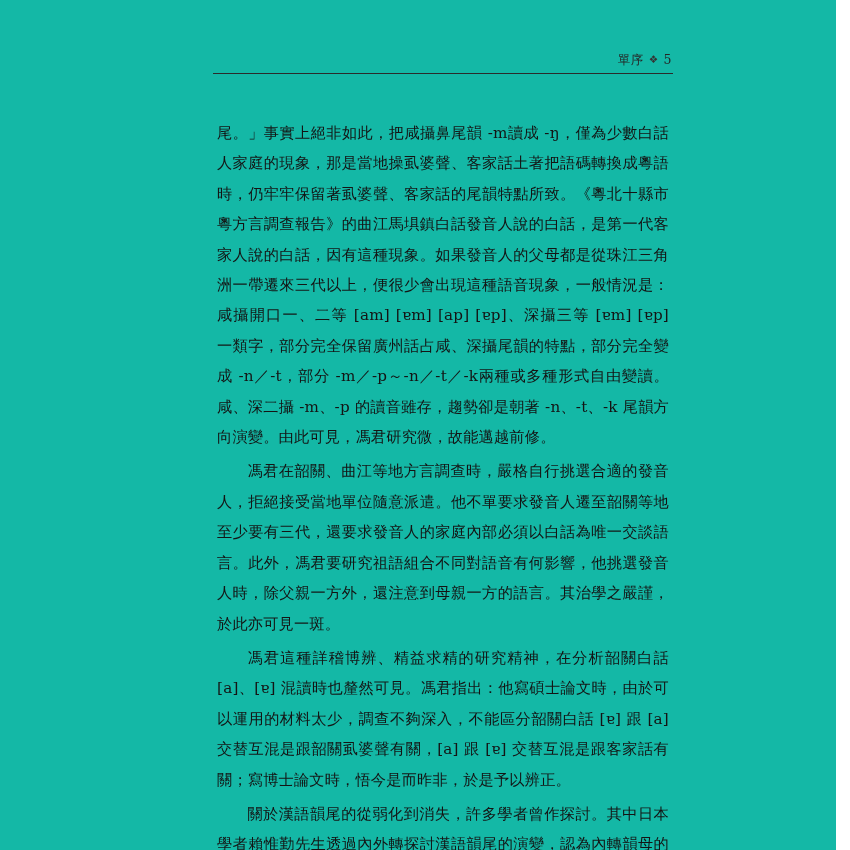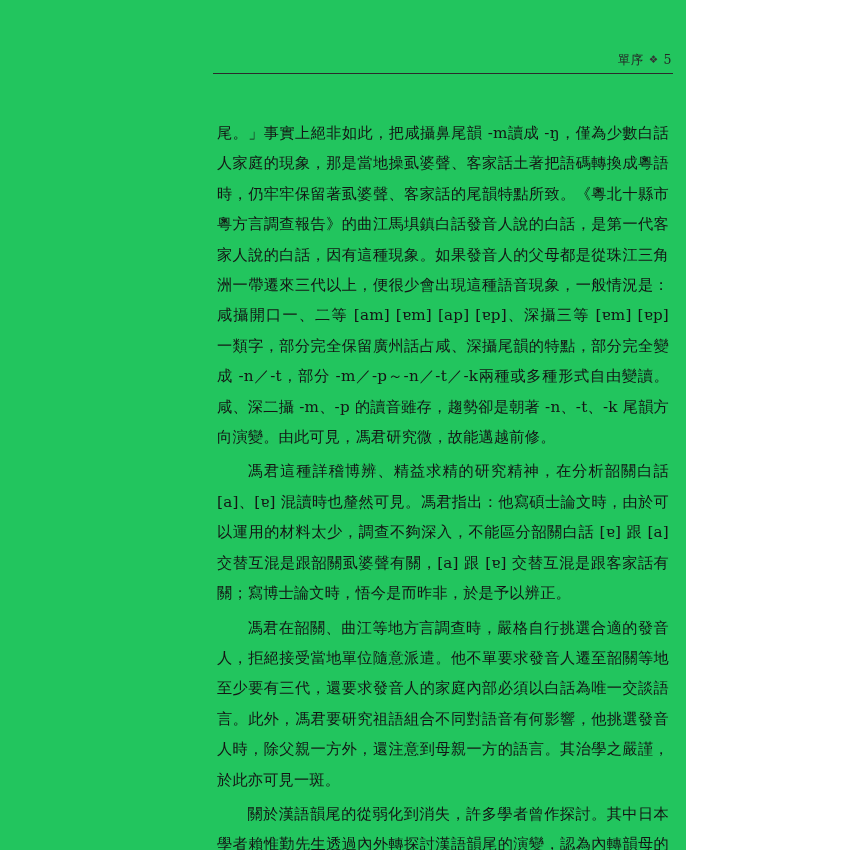--- a/index.html
+++ b/index.html
@@ -9,23 +9,23 @@
   body {
     width: 850px;
     height: 850px;
     background: #ffffff;
     font-family: "DejaVu Serif", "Liberation Serif", serif;
     color: #1a1a1a;
     overflow: hidden;
   }
   .page {
     position: relative;
-    width: 686px;
+    width: 836px;
     height: 850px;
-    background: #22c55e;
+    background: #14b8a6;
     box-sizing: border-box;
   }
   .page-inner {
     position: absolute;
     left: 213px;
     top: 52px;
     width: 460px;
   }
   .header {
     display: flex;
@@ -83,19 +83,19 @@
     <div class="header">
       <span class="hdr-title">單序</span>
       <span class="hdr-flower">❖</span>
       <span class="hdr-page">5</span>
     </div>
 
     <hr class="rule">
 
     <div class="body-text">
       <p>尾。」事實上絕非如此，把咸攝鼻尾韻 -m讀成 -ŋ，僅為少數白話人家庭的現象，那是當地操虱婆聲、客家話土著把語碼轉換成粵語時，仍牢牢保留著虱婆聲、客家話的尾韻特點所致。《粵北十縣市粵方言調查報告》的曲江馬埧鎮白話發音人說的白話，是第一代客家人說的白話，因有這種現象。如果發音人的父母都是從珠江三角洲一帶遷來三代以上，便很少會出現這種語音現象，一般情況是：咸攝開口一、二等 [am] [ɐm] [ap] [ɐp]、深攝三等 [ɐm] [ɐp] 一類字，部分完全保留廣州話占咸、深攝尾韻的特點，部分完全變成 -n／-t，部分 -m／-p～-n／-t／-k兩種或多種形式自由變讀。咸、深二攝 -m、-p 的讀音雖存，趨勢卻是朝著 -n、-t、-k 尾韻方向演變。由此可見，馮君研究微，故能邁越前修。</p>
+      <p class="indent">馮君在韶關、曲江等地方言調查時，嚴格自行挑選合適的發音人，拒絕接受當地單位隨意派遣。他不單要求發音人遷至韶關等地至少要有三代，還要求發音人的家庭內部必須以白話為唯一交談語言。此外，馮君要研究祖語組合不同對語音有何影響，他挑選發音人時，除父親一方外，還注意到母親一方的語言。其治學之嚴謹，於此亦可見一斑。</p>
       <p class="indent">馮君這種詳稽博辨、精益求精的研究精神，在分析韶關白話 [a]、[ɐ] 混讀時也釐然可見。馮君指出：他寫碩士論文時，由於可以運用的材料太少，調查不夠深入，不能區分韶關白話 [ɐ] 跟 [a] 交替互混是跟韶關虱婆聲有關，[a] 跟 [ɐ] 交替互混是跟客家話有關；寫博士論文時，悟今是而昨非，於是予以辨正。</p>
-      <p class="indent">馮君在韶關、曲江等地方言調查時，嚴格自行挑選合適的發音人，拒絕接受當地單位隨意派遣。他不單要求發音人遷至韶關等地至少要有三代，還要求發音人的家庭內部必須以白話為唯一交談語言。此外，馮君要研究祖語組合不同對語音有何影響，他挑選發音人時，除父親一方外，還注意到母親一方的語言。其治學之嚴謹，於此亦可見一斑。</p>
       <p class="indent">關於漢語韻尾的從弱化到消失，許多學者曾作探討。其中日本學者賴惟勤先生透過內外轉探討漢語韻尾的演變，認為內轉韻母的主要元音短而弱，其韻尾則長而強；外轉韻母長而強，其韻尾則短而弱。</p>
     </div>
 
   </div>
 </div>
 
 </body></html>

